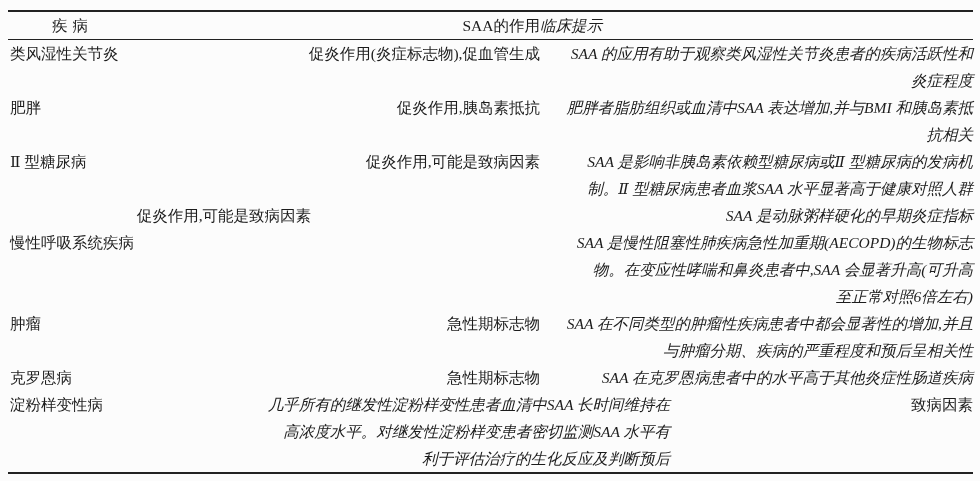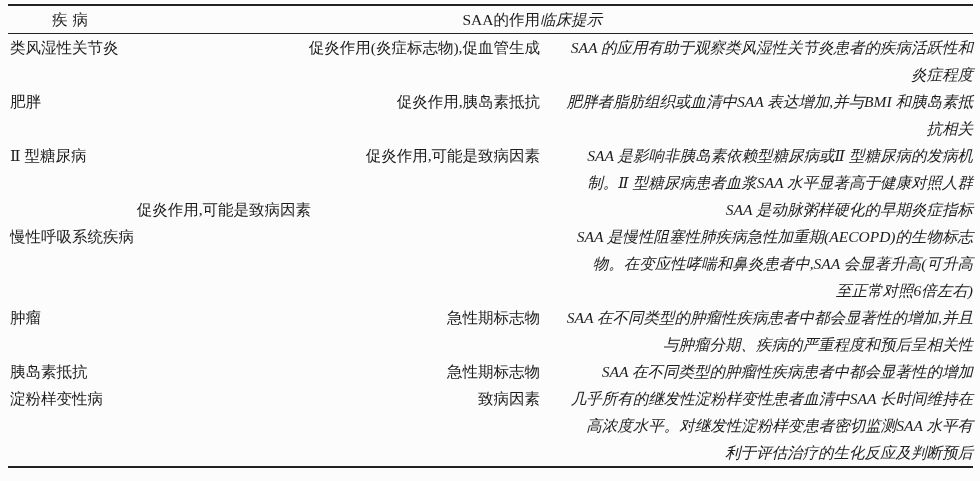--- a/index.html
+++ b/index.html
@@ -11,21 +11,21 @@
     position: relative;
     width: 980px;
     height: 481px;
     overflow: hidden;
     font-family: "Liberation Serif", "DejaVu Serif", serif;
     color: #1c1c1c;
   }
   .tbl {
     position: absolute;
     left: 8px;
-    top: 4px;
+    top: 10px;
     width: 965px;
     border-top: 2px solid #222;
     border-bottom: 2px solid #222;
     font-size: 15.5px;
   }
   .thead {
     display: flex;
     align-items: center;
     height: 27px;
     border-bottom: 1.5px solid #222;
@@ -97,28 +97,28 @@
       </div>
 
       <div class="tr">
         <div class="td c1">肿瘤</div>
         <div class="td c2">急性期标志物</div>
         <div class="td c3 clinical">SAA 在不同类型的肿瘤性疾病患者中都会显著性的增加,并且
 与肿瘤分期、疾病的严重程度和预后呈相关性</div>
       </div>
 
       <div class="tr">
-        <div class="td c1">胰岛素抵抗</div>
+        <div class="td c1">克罗恩病</div>
         <div class="td c2">急性期标志物</div>
-        <div class="td c3 clinical">SAA 在不同类型的肿瘤性疾病患者中都会显著性的增加</div>
+        <div class="td c3 clinical">SAA 在克罗恩病患者中的水平高于其他炎症性肠道疾病</div>
       </div>
 
       <div class="tr">
         <div class="td c1">淀粉样变性病</div>
-        <div class="td c2">致病因素</div>
         <div class="td c3 clinical">几乎所有的继发性淀粉样变性患者血清中SAA 长时间维持在
 高浓度水平。对继发性淀粉样变患者密切监测SAA 水平有
 利于评估治疗的生化反应及判断预后</div>
+        <div class="td c2">致病因素</div>
       </div>
 
     </div>
   </div>
 </div>
 
 </body></html>

